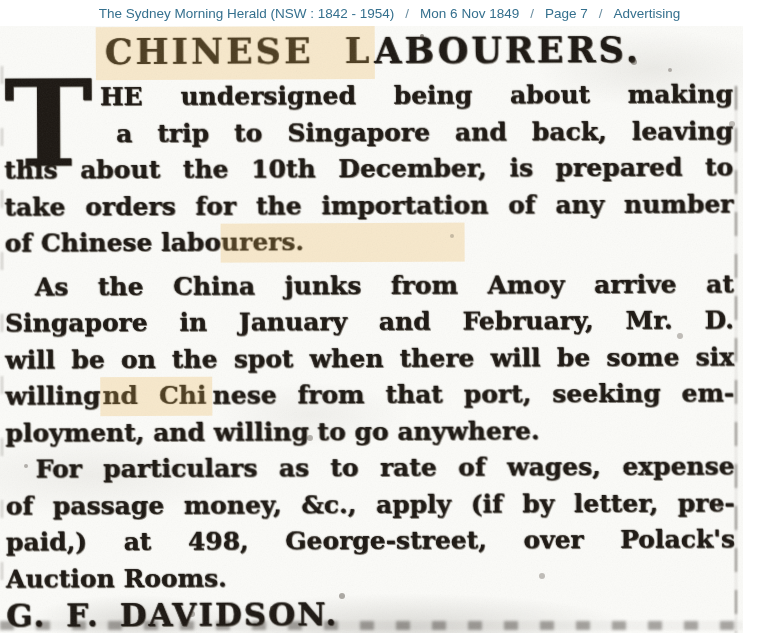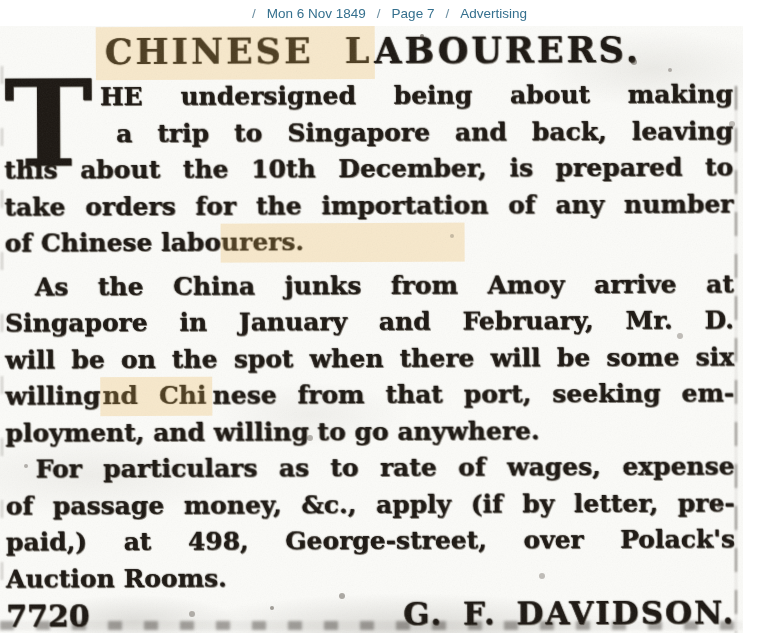--- a/index.html
+++ b/index.html
@@ -130,20 +130,21 @@
       30px 200px 0 0 rgba(52,44,34,0.25);
     filter: blur(0.7px); pointer-events: none;
   }
 </style>
 </head>
 <body>
 
 <div class="stage">
 
   <header class="crumbs">
+    <a>The Sydney Morning Herald (NSW : 1842 - 1954)</a>
     <span class="sep">/</span>
     <a>Mon 6 Nov 1849</a>
     <span class="sep">/</span>
     <a>Page 7</a>
     <span class="sep">/</span>
     <a>Advertising</a>
   </header>
 
   <div class="scan">
 
@@ -169,21 +170,20 @@
       </div>
 
       <div class="para p3">
         <div class="line just tindent">For particulars as to rate of wages, expense</div>
         <div class="line just">of passage money, &amp;c., apply (if by letter, pre-</div>
         <div class="line just">paid,) at 498, George-street, over Polack's</div>
         <div class="line">Auction Rooms.</div>
       </div>
 
       <div class="footer-row">
-        <span class="ref">7720</span>
         <span class="sig">G. F. DAVIDSON.</span>
       </div>
 
     </div>
 
     <div class="rule-left"></div>
     <div class="rule-right"></div>
     <div class="smudge-bottom"></div>
     <div class="specks"></div>
 

